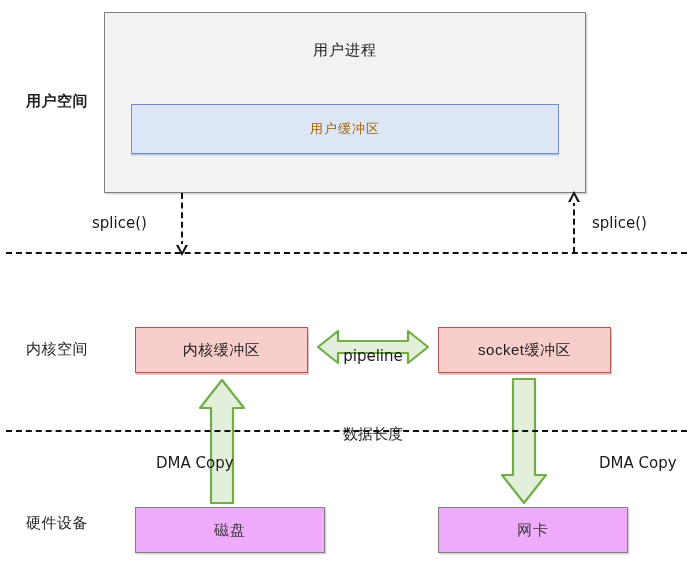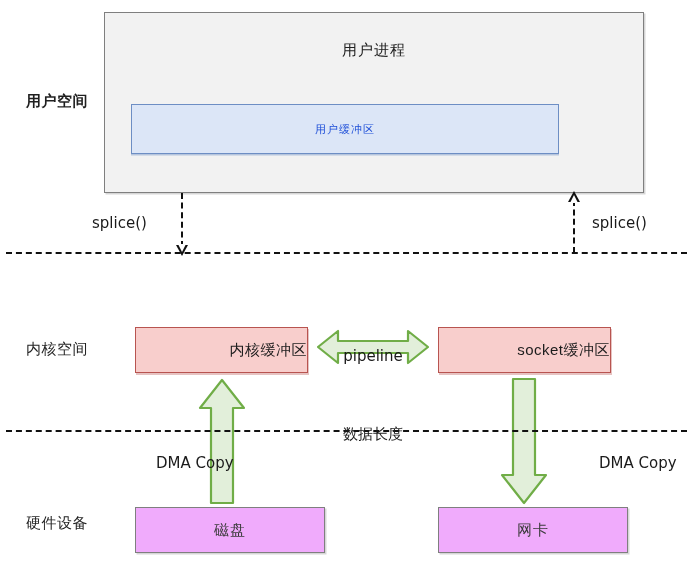--- a/index.html
+++ b/index.html
@@ -27,21 +27,21 @@
     color: #1f1f1f;
     letter-spacing: 0.5px;
     white-space: nowrap;
     line-height: 1;
   }
 
   
   .user-process-box {
     left: 104px;
     top: 12px;
-    width: 540px;
+    width: 482px;
     height: 181px;
     background: #f2f2f2;
     border: 1.5px solid #7f7f7f;
     box-sizing: border-box;
     box-shadow: 1.5px 1.5px 0 rgba(120,120,120,0.30);
   }
   .user-process-title {
     position: absolute;
     top: 28px;
     left: 0;
@@ -60,22 +60,22 @@
     height: 50px;
     background: #dce6f7;
     border: 1.6px solid #6d8ec4;
     box-sizing: border-box;
     display: flex;
     align-items: center;
     justify-content: center;
     box-shadow: 0 1.5px 0 rgba(109,142,196,0.45);
   }
   .user-buffer-box .lbl {
-    font-size: 11px;
-    color: #1d4ed8;
+    font-size: 13px;
+    color: #a16207;
     letter-spacing: 1px;
   }
 
   
   .sep {
     left: 6px;
     width: 681px;
     height: 0;
     border-top: 2.5px dashed #111111;
   }
@@ -134,21 +134,21 @@
 
   
   .kbuf {
     top: 327px;
     height: 46px;
     background: #f8cecc;
     border: 1.6px solid #b85450;
     box-sizing: border-box;
     display: flex;
     align-items: center;
-    justify-content: flex-end;
+    justify-content: center;
     box-shadow: 1px 2px 0 rgba(184,84,80,0.35);
   }
   .kbuf .lbl {
     font-size: 15px;
     color: #1c1c1c;
     letter-spacing: 0.5px;
   }
   .kbuf-kernel { left: 135px; width: 173px; }
   .kbuf-socket { left: 438px; width: 173px; }
 

